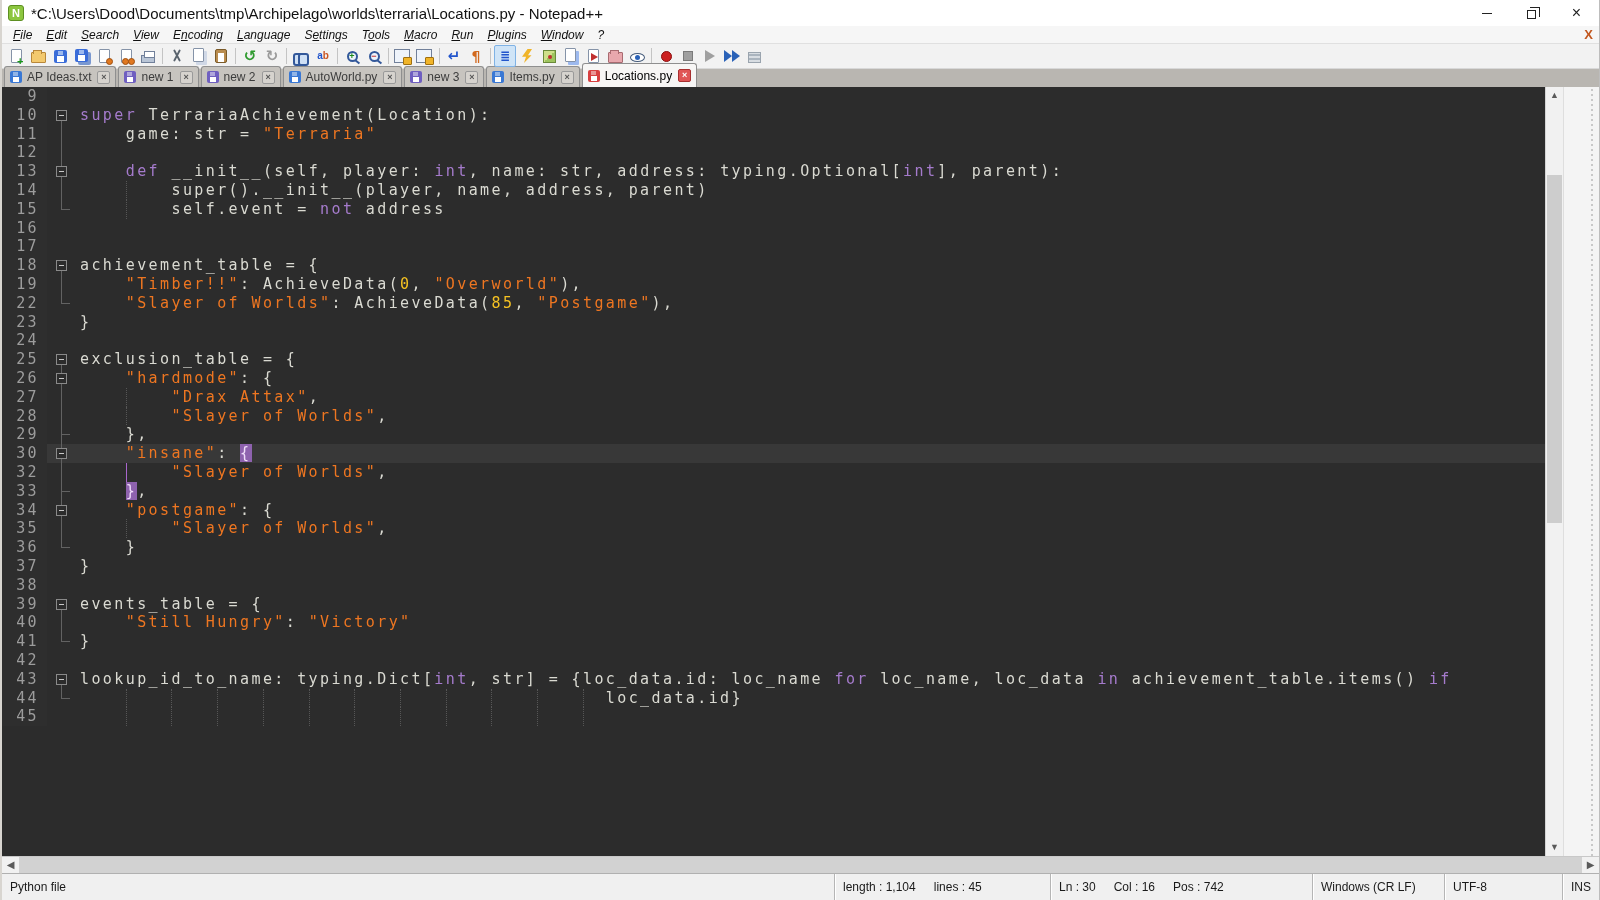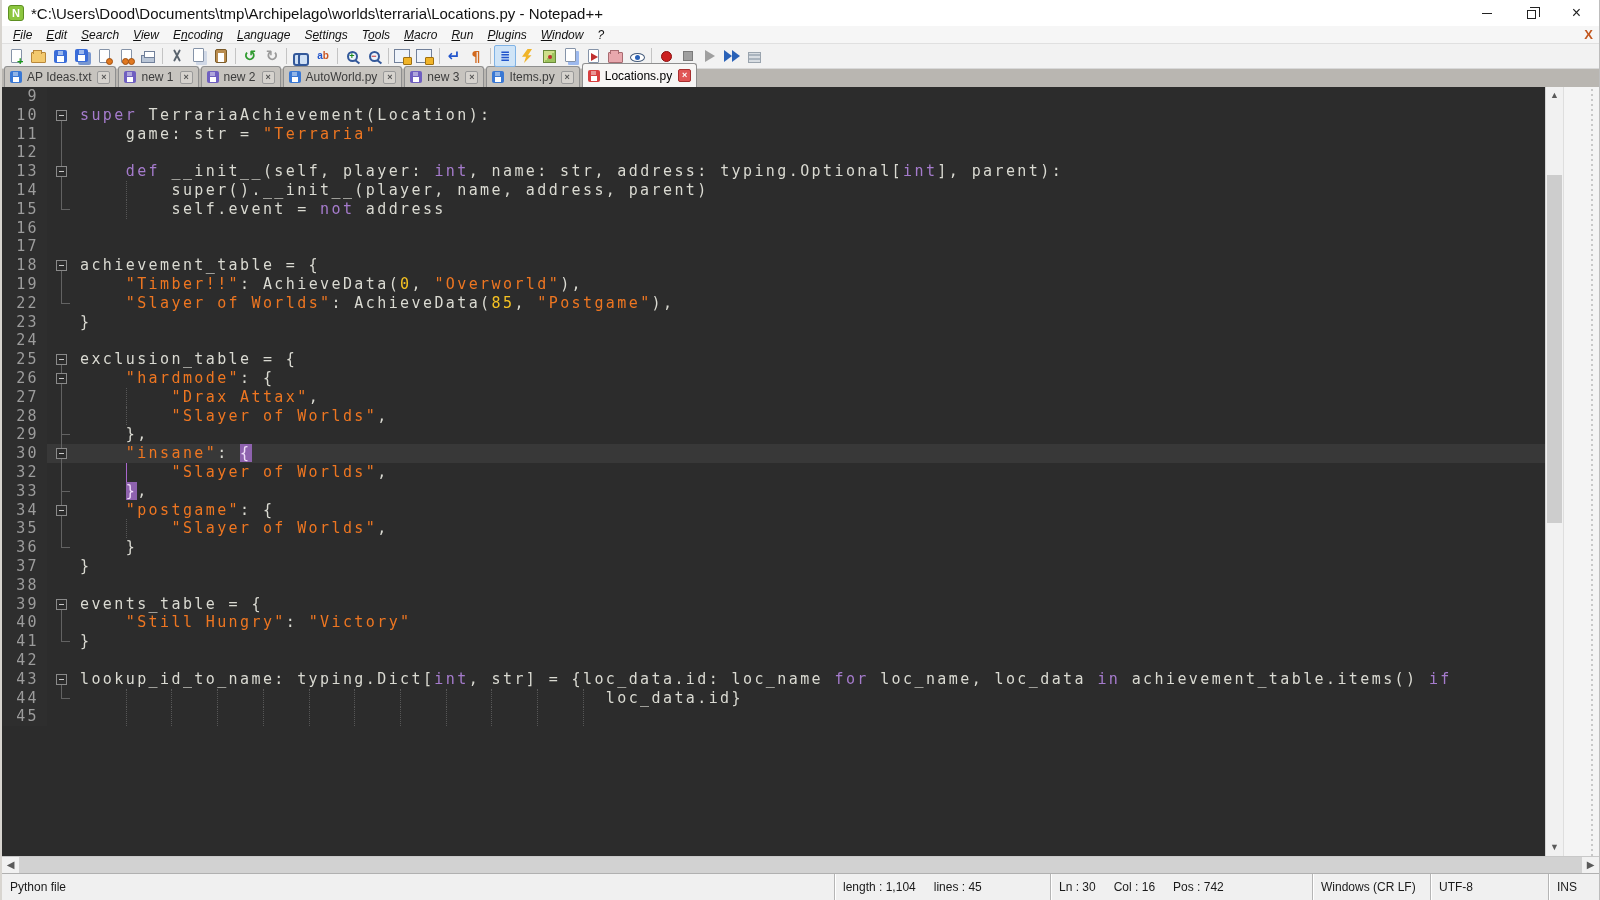--- a/index.html
+++ b/index.html
@@ -125,21 +125,21 @@
   .right-fill::after { content:""; position:absolute; right:6px; top:0; bottom:0; width:2px; background:repeating-linear-gradient(0deg,#c8c8c8 0 2px,transparent 2px 5px); }
   .hscroll { height:18px; flex:0 0 auto; background:#f1f1f1; border-top:1px solid #c8c8c8; border-bottom:1px solid #b0b0b0; display:flex; }
   .hs-arrow { width:17px; height:100%; color:#5a5a5a; font-size:10px; line-height:16px; text-align:center; background:#f1f1f1; flex:0 0 auto; }
   .hs-thumb { flex:1 1 auto; background:#d2d2d2; }
 
   
   .statusbar { height:26px; background:#f0f0f0; display:flex; align-items:center; font-size:12px; color:#1a1a1a; flex:0 0 auto; }
   .sb-sec { height:100%; display:flex; align-items:center; padding:0 8px; border-left:1px solid #b5b5b5; box-shadow:inset 1px 0 0 #fff; }
   .sb-sec:first-child { border-left:none; box-shadow:none; }
   .sb-doctype { width:832px; }
-  .sb-len { width:216px; } .sb-pos { width:262px; } .sb-eol { width:118px; } .sb-enc { width:118px; }
+  .sb-len { width:216px; } .sb-pos { width:262px; } .sb-eol { width:132px; } .sb-enc { width:118px; }
   .sb-ins { flex:1 1 auto; }
   .sb-gap { display:inline-block; width:18px; }
 </style>
 </head>
 <body>
 
 <div class="window">
 
   <div class="titlebar">
     <span class="npp-logo">N</span>

